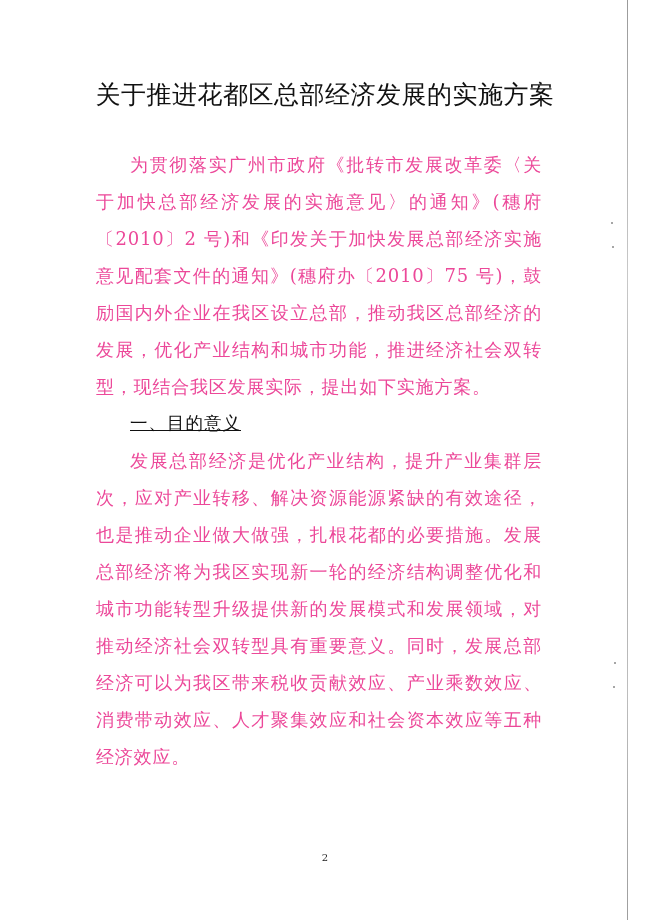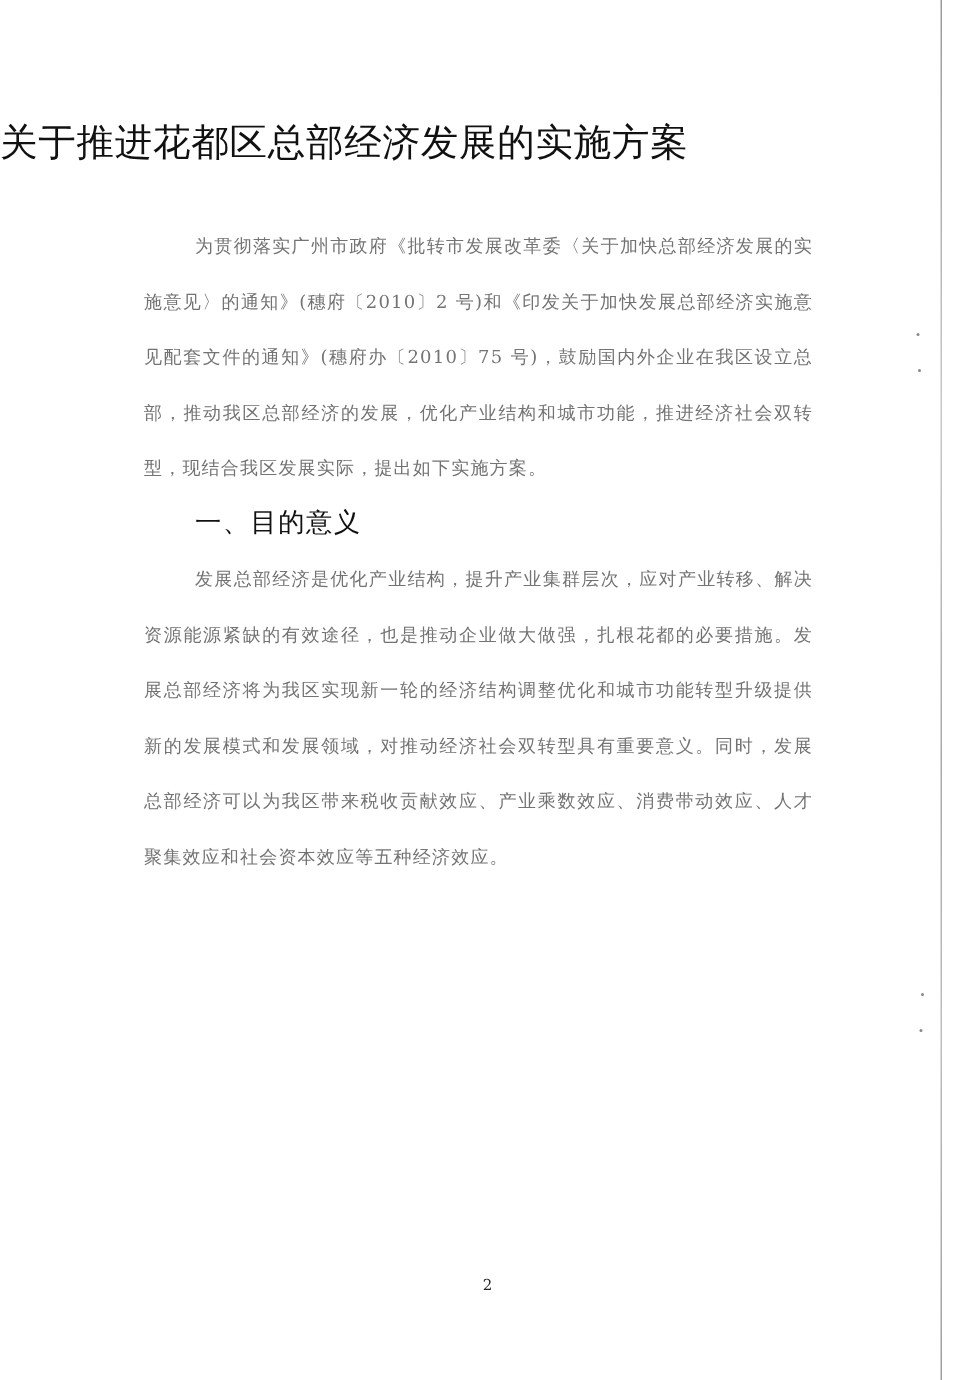--- a/index.html
+++ b/index.html
@@ -28,53 +28,55 @@
       width: 2px;
       height: 2px;
       background: #888;
       border-radius: 50%;
     }
     .title {
       position: absolute;
       top: 78px;
       left: 0;
       width: 650px;
+      text-align: center;
       font-family: "DejaVu Sans", "Liberation Sans", sans-serif;
       font-size: 25px;
       font-weight: normal;
       letter-spacing: 0.5px;
       color: #111;
       margin: 0;
     }
     .body-block {
       position: absolute;
       left: 96px;
       top: 146px;
       width: 446px;
     }
     .para {
       margin: 0;
-      font-size: 12px;
+      font-size: 18px;
       line-height: 37px;
       text-align: justify;
       text-align-last: left;
       letter-spacing: 0.8px;
-      color: #737373;
+      color: #ec4899;
     }
     .indent {
       text-indent: 34px;
     }
     .heading {
       margin: 0;
       padding-left: 34px;
       font-family: "DejaVu Sans", "Liberation Sans", sans-serif;
       font-size: 17.5px;
       line-height: 37px;
       letter-spacing: 1px;
       color: #111;
+      text-decoration: underline;
     }
     .page-number {
       position: absolute;
       top: 852px;
       left: 0;
       width: 650px;
       text-align: center;
       font-family: "DejaVu Serif", "Liberation Serif", serif;
       font-size: 10px;
       color: #222;

